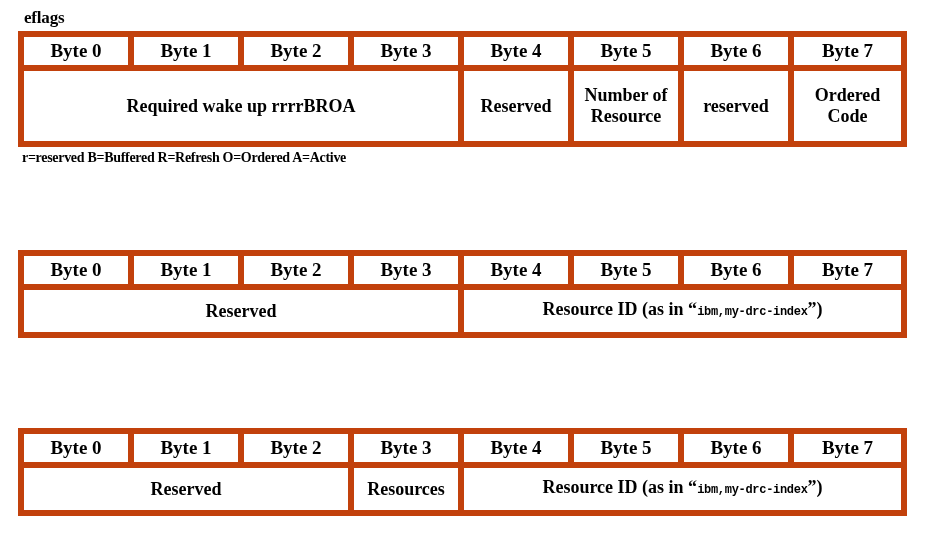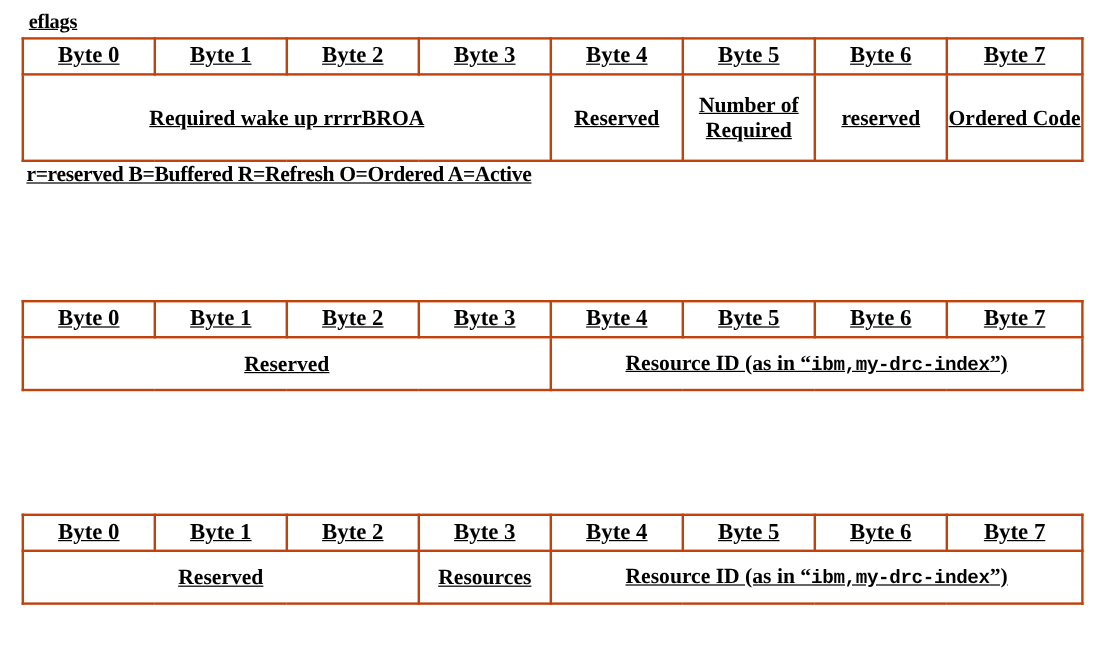--- a/index.html
+++ b/index.html
@@ -22,42 +22,41 @@
     width: 925px;
     height: 554px;
     background: #ffffff;
   }
 
   
   .block {
     position: absolute;
     left: 18px;
     width: 883px;
-    text-decoration: underline;
   }
 
   .block-title {
     font-weight: bold;
     font-size: 17px;
     line-height: 19px;
     letter-spacing: -0.2px;
     margin: 0 0 4px 6px;
     white-space: pre;
   }
 
   
   table.bytes {
     border-collapse: collapse;
     table-layout: fixed;
     width: 883px;
     background: #ffffff;
   }
   table.bytes td,
   table.bytes th {
-    border: 2px solid #c2410c;
+    border: 6px solid #c2410c;
     padding: 0;
     vertical-align: middle;
     text-align: center;
     font-weight: bold;
     color: #000000;
     background: #ffffff;
   }
 
   
   tr.hdr th {
@@ -81,27 +80,27 @@
   .c-right  { text-align: right;  padding-right: 3px; }
   .c-left   { text-align: left;   padding-left: 5px;  }
   .v-top    { vertical-align: top; padding-top: 6px; }
   .v-mid    { vertical-align: middle; }
 
   .cellpad { padding: 0 3px; }
 
   .mono {
     font-family: "Liberation Mono", "DejaVu Sans Mono", monospace;
     font-weight: bold;
-    font-size: 16px;
+    font-size: 12px;
     letter-spacing: -0.3px;
   }
 
   .footnote {
     font-weight: bold;
-    font-size: 18px;
+    font-size: 14px;
     line-height: 19px;
     margin: 1px 0 0 4px;
     letter-spacing: -0.3px;
     white-space: pre;
   }
 
   
   #block-eflags { top: 8px;   }
   #block-p2p9   { top: 250px; }
   #block-r5r12  { top: 428px; }
@@ -133,21 +132,21 @@
           <th>Byte 2</th>
           <th>Byte 3</th>
           <th>Byte 4</th>
           <th>Byte 5</th>
           <th>Byte 6</th>
           <th>Byte 7</th>
         </tr>
         <tr class="body">
           <td class="h-tall c-center v-mid" colspan="4">Required wake up rrrrBROA</td>
           <td class="h-tall c-right v-top">Reserved</td>
-          <td class="h-tall c-left v-top cellpad">Number of Required</td>
+          <td class="h-tall c-left v-top cellpad">Number of Resource</td>
           <td class="h-tall c-center v-top">reserved</td>
           <td class="h-tall c-left v-top cellpad">Ordered Code</td>
         </tr>
       </tbody>
     </table>
 
     <div class="footnote">r=reserved B=Buffered R=Refresh O=Ordered A=Active</div>
   </div>
 
   <div class="block" id="block-p2p9">

